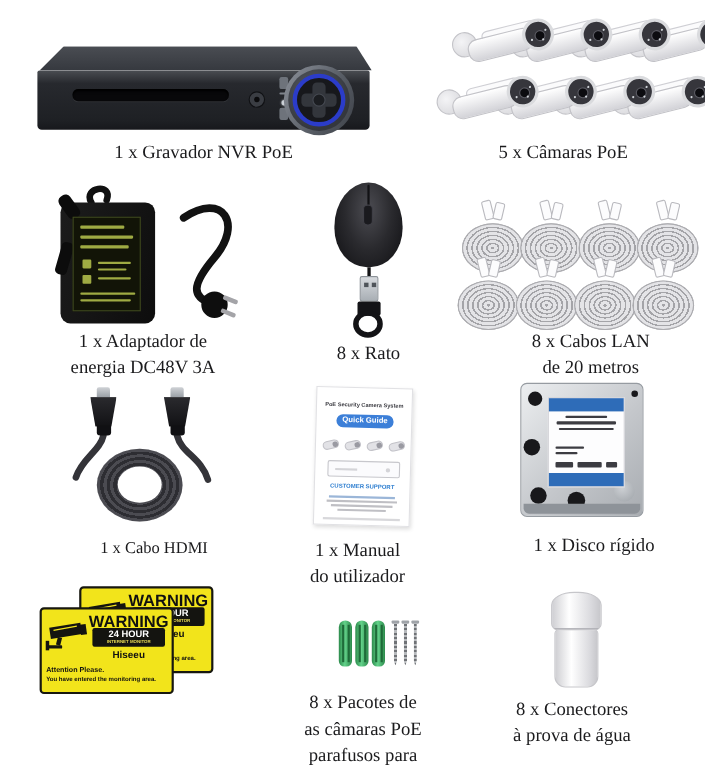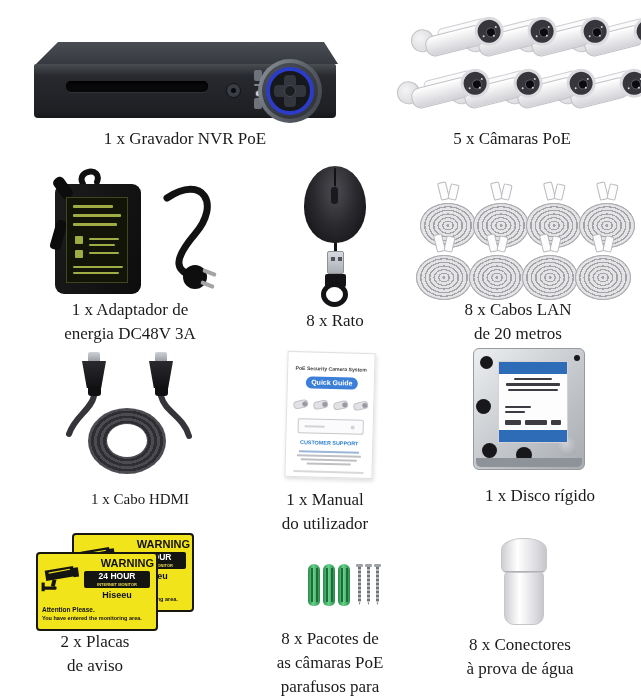--- a/index.html
+++ b/index.html
@@ -112,21 +112,21 @@
   .hdd-screw{position:absolute;border-radius:50%;background:#18181b;}
   .hdd-strip{left:2px;bottom:2px;top:auto;width:106px;height:9px;background:#8e9399;border-radius:0 0 5px 5px;}
   .hdd-label{left:24px;top:12px;width:70px;height:82px;background:#fdfdfe;border:1px solid #d3d3d7;box-sizing:border-box;}
   .hdd-band{left:0;width:100%;height:12px;background:#2e6cb8;}
   .hdd-bar{position:absolute;background:#3c3c42;border-radius:1px;}
   .hdd-grey{left:84px;top:88px;width:19px;height:19px;border-radius:50%;background:radial-gradient(circle at 40% 35%,#cdd0d4,#9ea3a8);}
 
   
   .sticker{position:absolute;width:122px;height:79px;background:#f2e41b;border:2px solid #17170f;
            border-radius:4px;box-sizing:border-box;font-family:"Liberation Sans",sans-serif;color:#111;}
-  .st-warning{left:42px;top:3px;width:74px;text-align:right;font-size:11px;font-weight:900;letter-spacing:0;white-space:nowrap;}
+  .st-warning{left:42px;top:3px;width:74px;text-align:center;font-size:15px;font-weight:900;letter-spacing:0;white-space:nowrap;}
   .st-box{left:46px;top:17px;width:66px;height:17px;background:#141410;border-radius:2px;text-align:center;}
   .st-hours{font-size:8.5px;font-weight:900;color:#ffffff;line-height:10px;white-space:nowrap;}
   .st-monitor{font-size:5px;font-weight:bold;color:#e8da54;line-height:6px;transform:scale(.8);white-space:nowrap;}
   .st-brand{left:46px;top:36px;width:66px;text-align:center;font-size:9px;font-weight:900;white-space:nowrap;}
   .st-att1{left:4px;top:52px;font-size:6.5px;font-weight:800;white-space:nowrap;}
   .st-att2{left:4px;top:61px;font-size:5.5px;font-weight:800;white-space:nowrap;}
   .st-camicon{left:2px;top:8px;width:44px;height:38px;}
 
   
   .screws{left:302px;top:564px;width:80px;height:46px;}
@@ -458,37 +458,33 @@
   <div class="caption" style="left:402px;top:127px;width:220px">
     <div class="cap-line">5 x Câmaras PoE</div>
   </div>
   <div class="caption" style="left:45px;top:298px;width:170px">
     <div class="cap-line">1 x Adaptador de</div>
     <div class="cap-line">energia DC48V 3A</div>
   </div>
   <div class="caption" style="left:275px;top:309px;width:120px">
     <div class="cap-line">8 x Rato</div>
   </div>
-  <div class="caption" style="left:433px;top:298px;width:170px">
+  <div class="caption" style="left:452px;top:298px;width:170px">
     <div class="cap-line">8 x Cabos LAN</div>
     <div class="cap-line">de 20 metros</div>
   </div>
   <div class="caption" style="left:65px;top:487px;width:150px">
     <div class="cap-line small">1 x Cabo HDMI</div>
   </div>
   <div class="caption" style="left:250px;top:488px;width:150px">
     <div class="cap-line">1 x Manual</div>
     <div class="cap-line">do utilizador</div>
   </div>
   <div class="caption" style="left:455px;top:484px;width:170px">
     <div class="cap-line">1 x Disco rígido</div>
-  </div>
-  <div class="caption" style="left:30px;top:630px;width:130px">
-    <div class="cap-line">2 x Placas</div>
-    <div class="cap-line">de aviso</div>
   </div>
   <div class="caption" style="left:245px;top:627px;width:170px">
     <div class="cap-line">8 x Pacotes de</div>
     <div class="cap-line">as câmaras PoE</div>
     <div class="cap-line">parafusos para</div>
   </div>
   <div class="caption" style="left:435px;top:633px;width:170px">
     <div class="cap-line">8 x Conectores</div>
     <div class="cap-line">à prova de água</div>
   </div>

